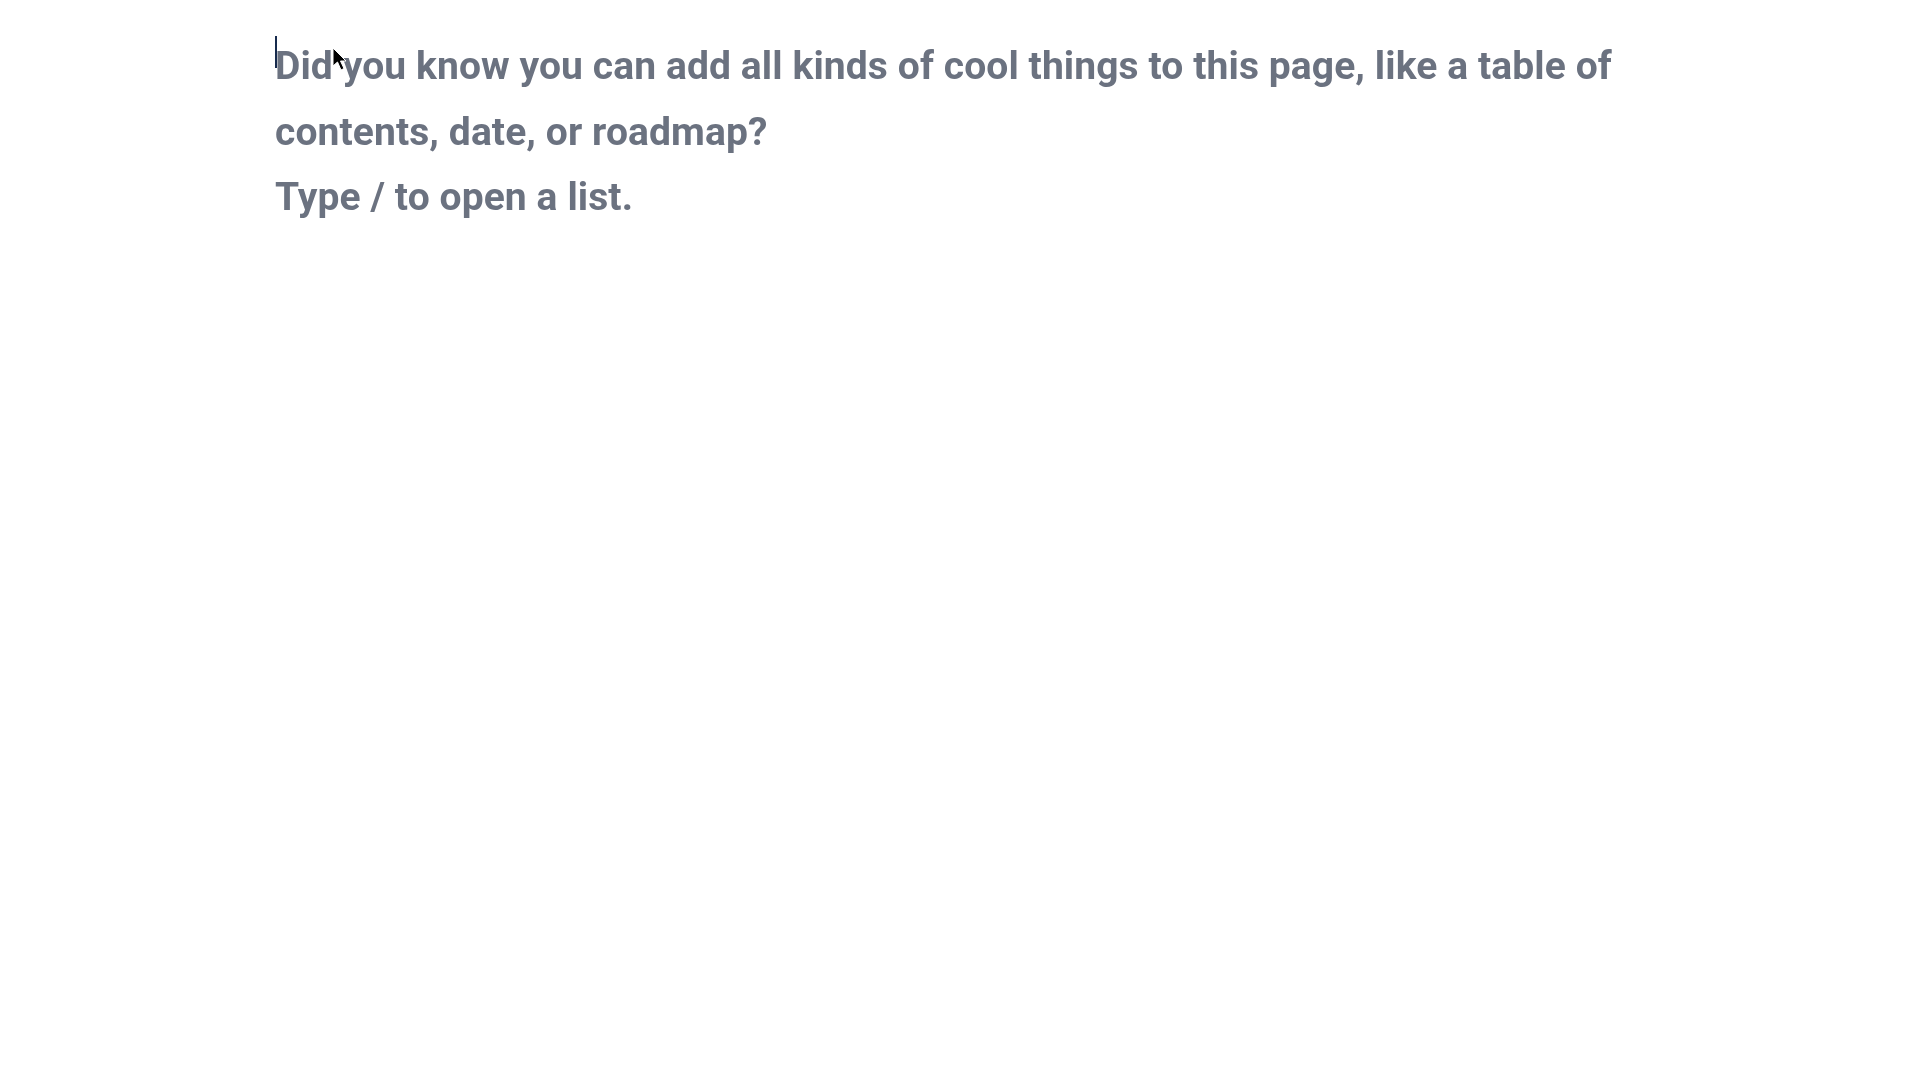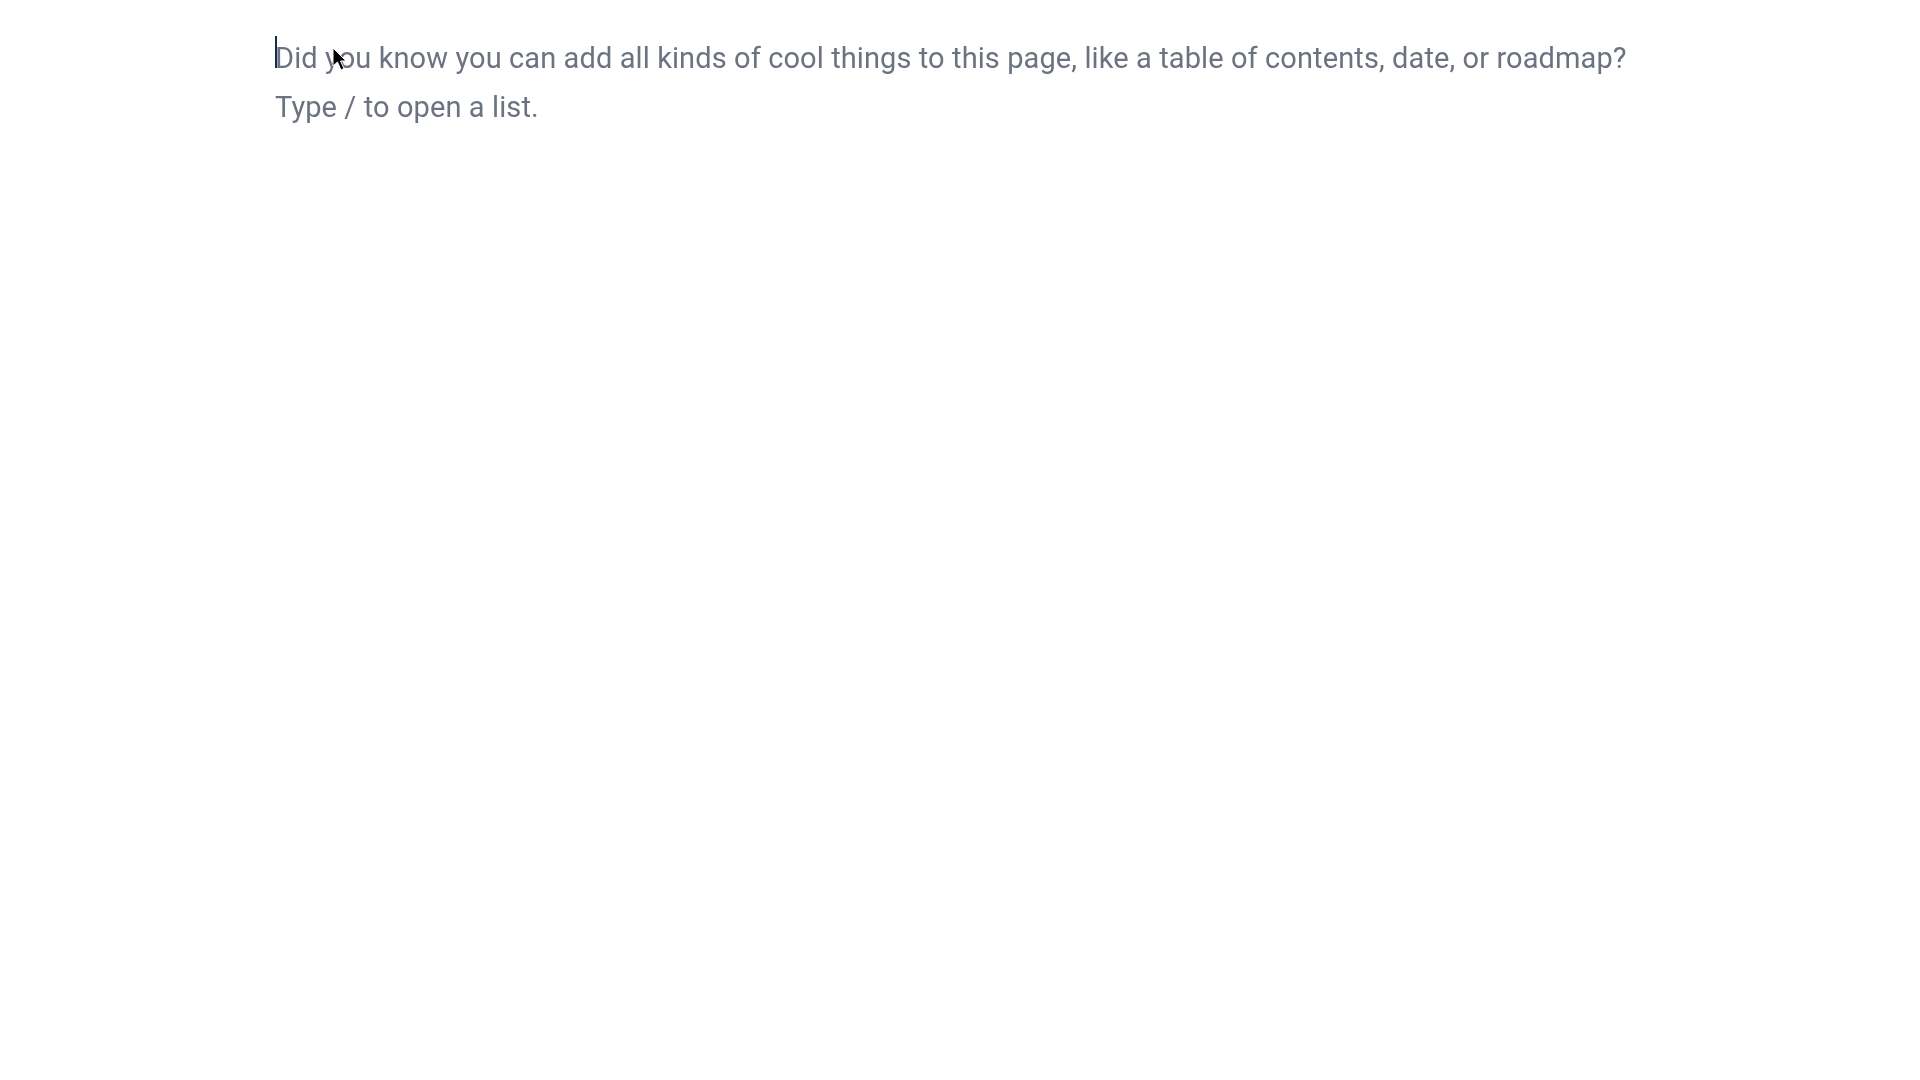--- a/index.html
+++ b/index.html
@@ -18,23 +18,23 @@
     .editor-area {
       position: absolute;
       left: 275px;
       top: 34px;
       width: 1400px;
       min-height: 800px;
       cursor: text;
     }
     .placeholder-text {
       color: #6b7280;
-      font-size: 29px;
+      font-size: 39px;
       line-height: 1.68;
-      font-weight: 400;
+      font-weight: 700;
       letter-spacing: 0.1px;
       white-space: pre-line;
     }
     .text-cursor {
       position: absolute;
       left: 275px;
       top: 36px;
       width: 2px;
       height: 32px;
       background: #172b4d;

